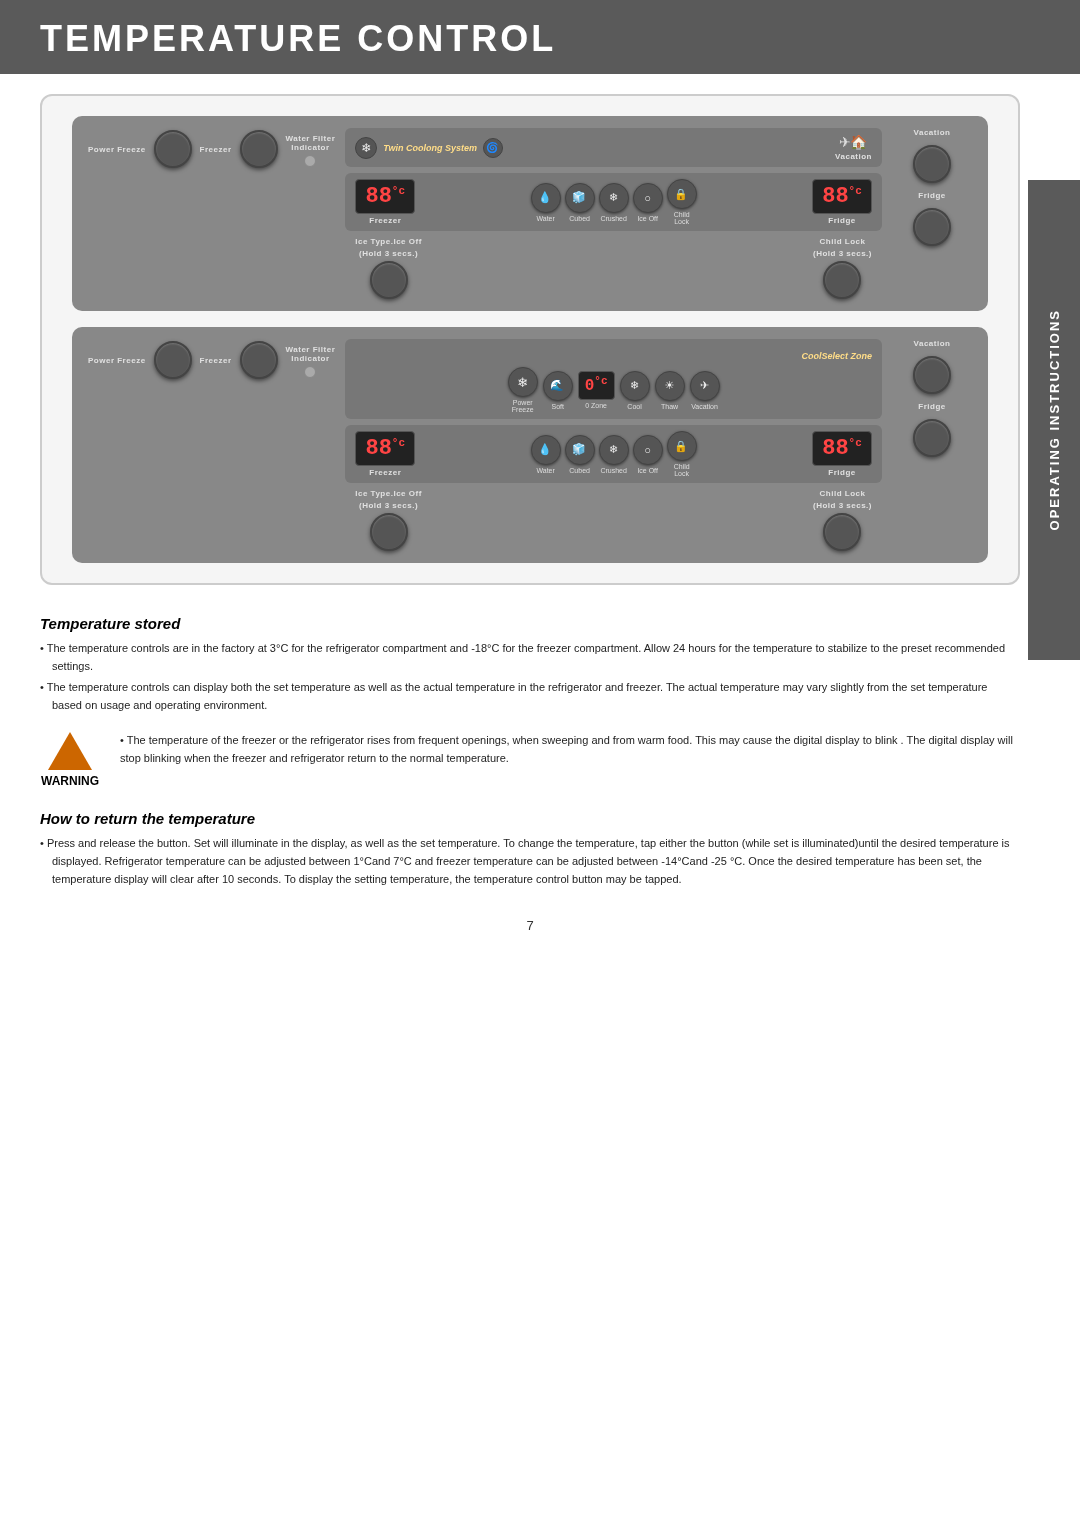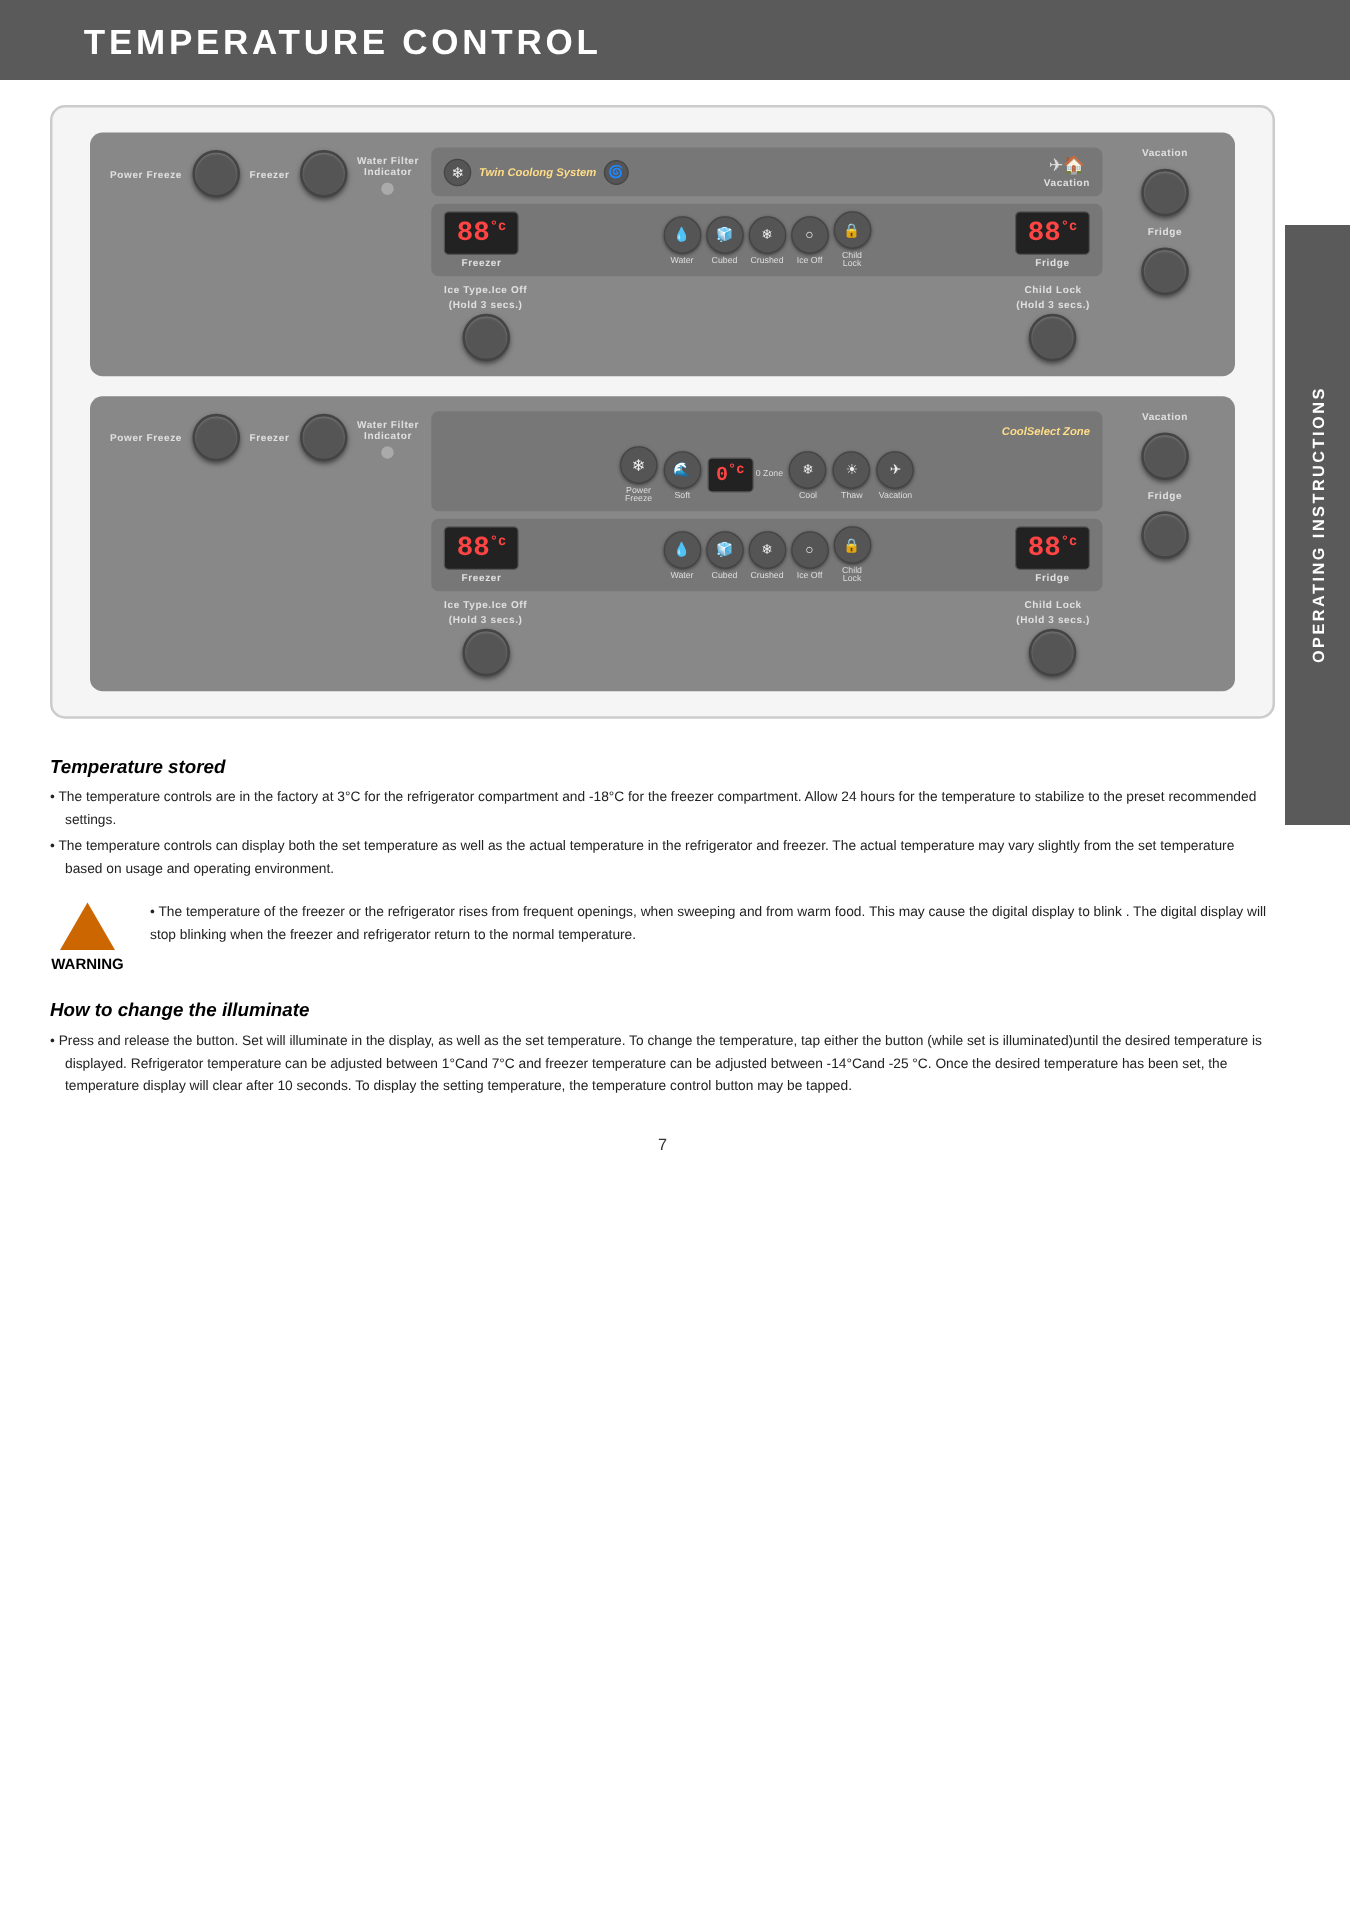--- a/index.html
+++ b/index.html
@@ -13,25 +13,24 @@
     }
 
     
     .header-bar {
       background: #5a5a5a;
       padding: 18px 40px 14px 40px;
       margin-bottom: 20px;
     }
     .header-title {
       color: #ffffff;
-      font-size: 28px;
+      font-size: 36px;
       font-weight: 900;
       letter-spacing: 3px;
       text-transform: uppercase;
-      margin-left: 27px;
     }
 
     
     .sidebar-label {
       position: absolute;
       right: 0;
       top: 180px;
       width: 52px;
       height: 480px;
       background: #5a5a5a;
@@ -382,21 +381,21 @@
             </div>
             <div style="display:flex; align-items:center; gap:5px; justify-content:center;">
               <div class="icon-button">
                 <div class="icon-btn-circle" style="font-size:13px;">❄</div>
                 <div class="icon-label">Power<br>Freeze</div>
               </div>
               <div class="icon-button">
                 <div class="icon-btn-circle" style="font-size:11px;">🌊</div>
                 <div class="icon-label">Soft</div>
               </div>
-              <div style="display:flex;flex-direction:row;align-items:center;gap:2px;">
+              <div style="display:flex;flex-direction:column;align-items:center;gap:2px;">
                 <div class="display-box" style="font-size:16px;min-width:36px;padding:3px 6px;">0<span class="display-super">°c</span></div>
                 <div class="icon-label">0 Zone</div>
               </div>
               <div class="icon-button">
                 <div class="icon-btn-circle" style="font-size:11px;">❄</div>
                 <div class="icon-label">Cool</div>
               </div>
               <div class="icon-button">
                 <div class="icon-btn-circle" style="font-size:11px;">☀</div>
                 <div class="icon-label">Thaw</div>
@@ -484,21 +483,21 @@
         <span class="warning-triangle-inner">!</span>
       </div>
       <div class="warning-label">WARNING</div>
     </div>
     <div class="warning-text">
       <div>• The temperature of the freezer or the refrigerator rises from frequent openings, when sweeping and from warm food. This may cause the digital display to blink . The digital display will stop blinking when the freezer and refrigerator return to the normal temperature.</div>
     </div>
   </div>
 
   <div style="margin-bottom:16px;">
-    <div class="section-title">How to change the illuminate</div>
+    <div class="section-title">How to return the temperature</div>
     <div class="section-body">
       <p>• Press and release the button. Set will illuminate in the display, as well as the set temperature. To change the temperature, tap either the button (while set is illuminated)until the desired temperature is displayed. Refrigerator temperature can be adjusted between 1°Cand 7°C and freezer temperature can be adjusted between -14°Cand -25 °C. Once the desired temperature has been set, the temperature display will clear after 10 seconds. To display the setting temperature, the temperature control button may be tapped.</p>
     </div>
   </div>
 
   <div class="page-number">7</div>
 
 </div>
 
 </body></html>

